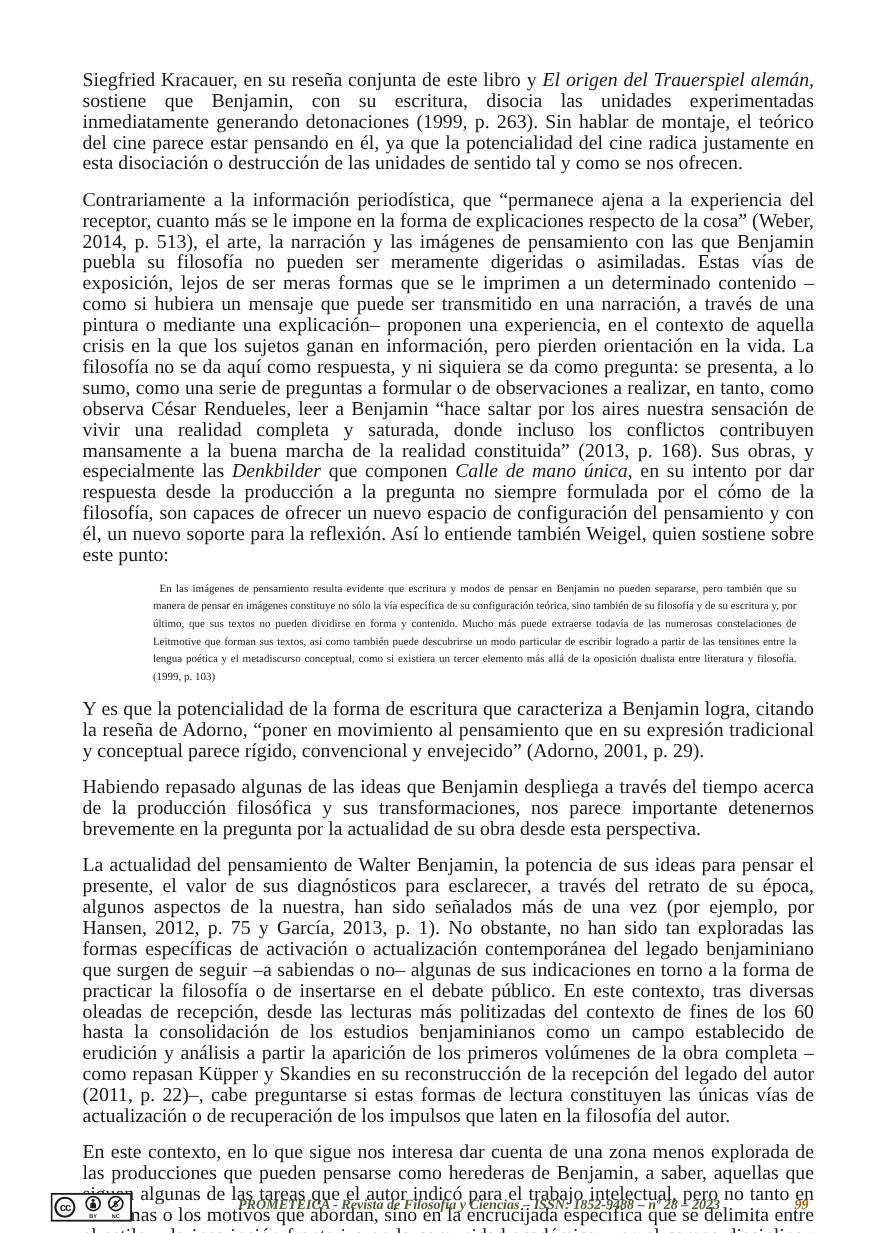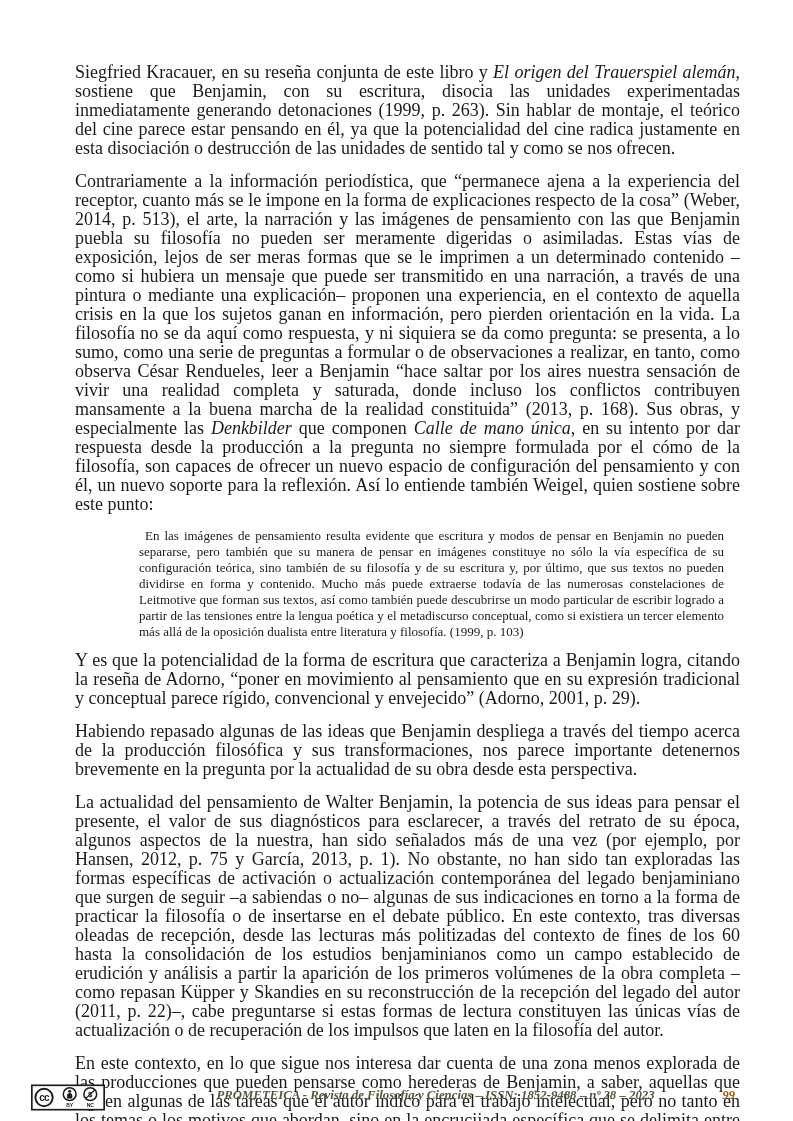--- a/index.html
+++ b/index.html
@@ -16,21 +16,21 @@
     left:75px; top:63px;
     width:665px;
   }
   .content p.body {
     font-size:18px;
     line-height:19px;
     text-align:justify;
     margin:0 0 14px 0;
   }
   .content p.quote {
-    font-size:13px;
+    font-size:10px;
     line-height:16px;
     text-align:justify;
     margin:2px 16px 11px 64px;
     text-indent:6px;
   }
   .content em { font-style:italic; }
   .footer-line {
     position:absolute;
     left:75px; top:1088px;
     width:665px;
@@ -46,21 +46,21 @@
   .page-number {
     position:absolute;
     right:58px; top:1088px;
     font-weight:bold;
     font-style:italic;
     font-size:12.8px;
     color:#a16207;
   }
   .cc-badge {
     position:absolute;
-    left:31px; top:1084px;
+    left:46px; top:1084px;
     width:74px; height:27px;
   }
 </style>
 </head>
 <body>
 
 <div class="page">
 
   <div class="content">
       <p class="body"><span>Siegfried Kracauer, en su reseña conjunta de este libro y </span><em>El origen del Trauerspiel alemán</em><span>, sostiene que Benjamin, con su escritura, disocia las unidades experimentadas inmediatamente generando detonaciones (1999, p. 263). Sin hablar de montaje, el teórico del cine parece estar pensando en él, ya que la potencialidad del cine radica justamente en esta disociación o destrucción de las unidades de sentido tal y como se nos ofrecen.</span></p>

